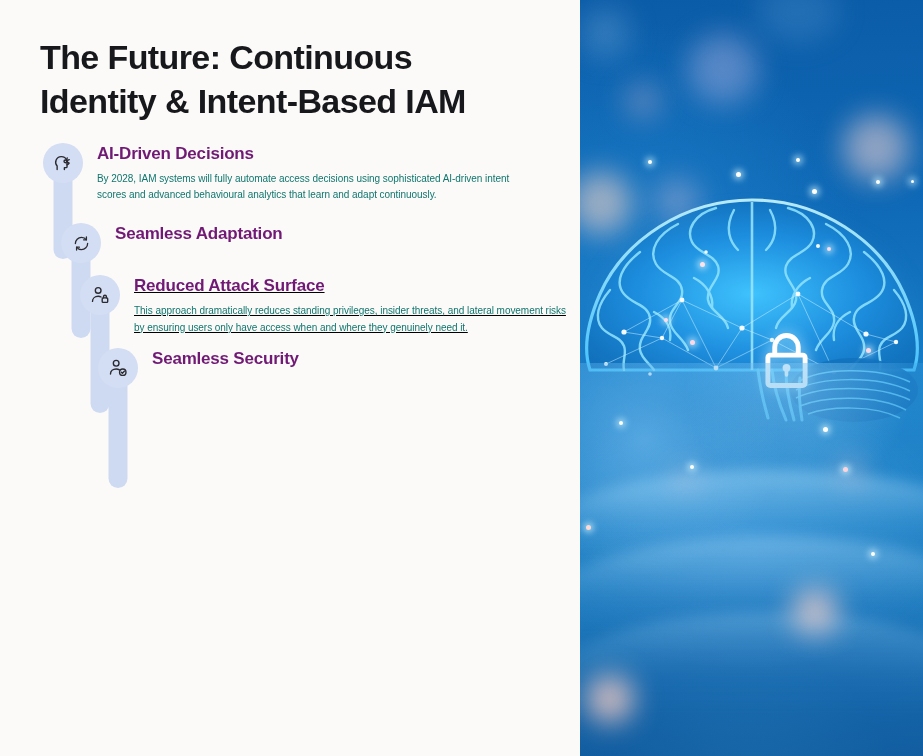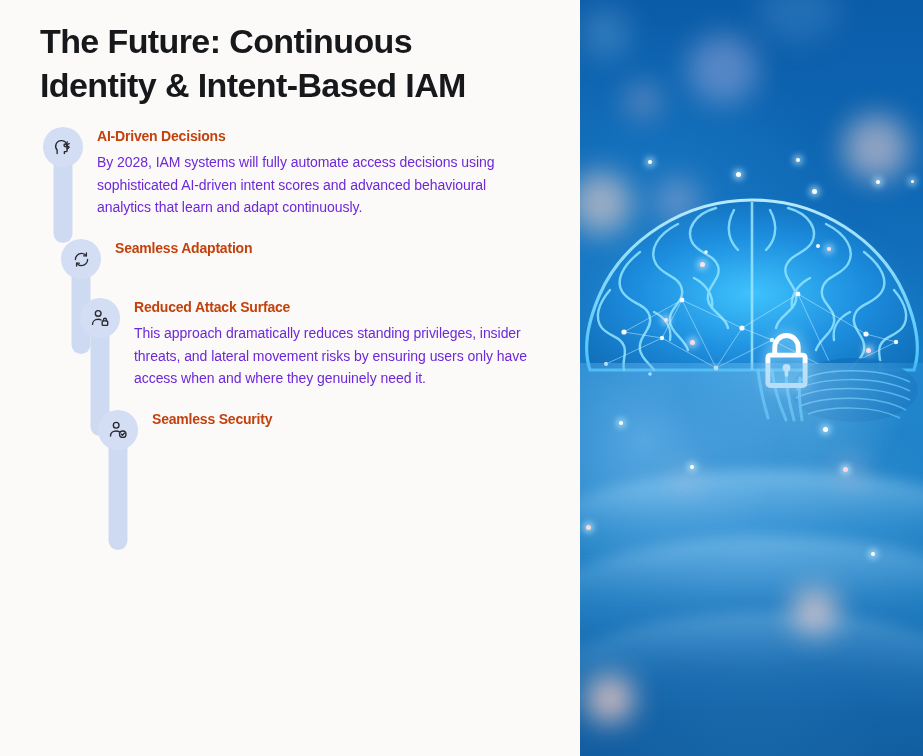--- a/index.html
+++ b/index.html
@@ -19,21 +19,21 @@
     background: #FCFAF8;
     display: flex;
   }
 
   
   .left-panel {
     position: relative;
     width: 580px;
     height: 669px;
     background: #FCFAF8;
-    padding: 10px 0 0 0;
+    padding: 26px 0 0 0;
     overflow: hidden;
   }
 
   .page-title {
     margin: 10px 40px 0 40px;
     font-size: 34px;
     line-height: 1.28;
     font-weight: bold;
     letter-spacing: -0.6px;
     color: #17181C;
@@ -80,40 +80,40 @@
     background: #CEDAF2;
     z-index: 1;
   }
 
   .tl-body {
     padding-left: 14px;
     padding-top: 1px;
   }
 
   .tl-heading {
-    font-size: 14px;
+    font-size: 17px;
     font-weight: bold;
-    color: #c2410c;
+    color: #701a75;
     letter-spacing: -0.2px;
     margin-bottom: 7px;
   }
 
   .tl-text {
-    font-size: 14px;
+    font-size: 10px;
     line-height: 1.62;
-    color: #6d28d9;
+    color: #0f766e;
     max-width: 436px;
     letter-spacing: -0.05px;
   }
 
   
   .item-0 { margin-left: 43px; }
   .item-1 { margin-left: 61px; margin-top: 20px; }
-  .item-2 { margin-left: 80px; margin-top: 19px; }
-  .item-3 { margin-left: 98px; margin-top: 20px; }
+  .item-2 { margin-left: 80px; margin-top: 12px; text-decoration: underline; }
+  .item-3 { margin-left: 98px; margin-top: 12px; }
 
   .item-0 .tl-stem { height: 96px; }
   .item-1 .tl-stem { height: 95px; }
   .item-2 .tl-stem { height: 118px; }
   .item-3 .tl-stem { height: 120px; }
 
   .tl-icon svg { display: block; }
 
   
   .image-panel {

